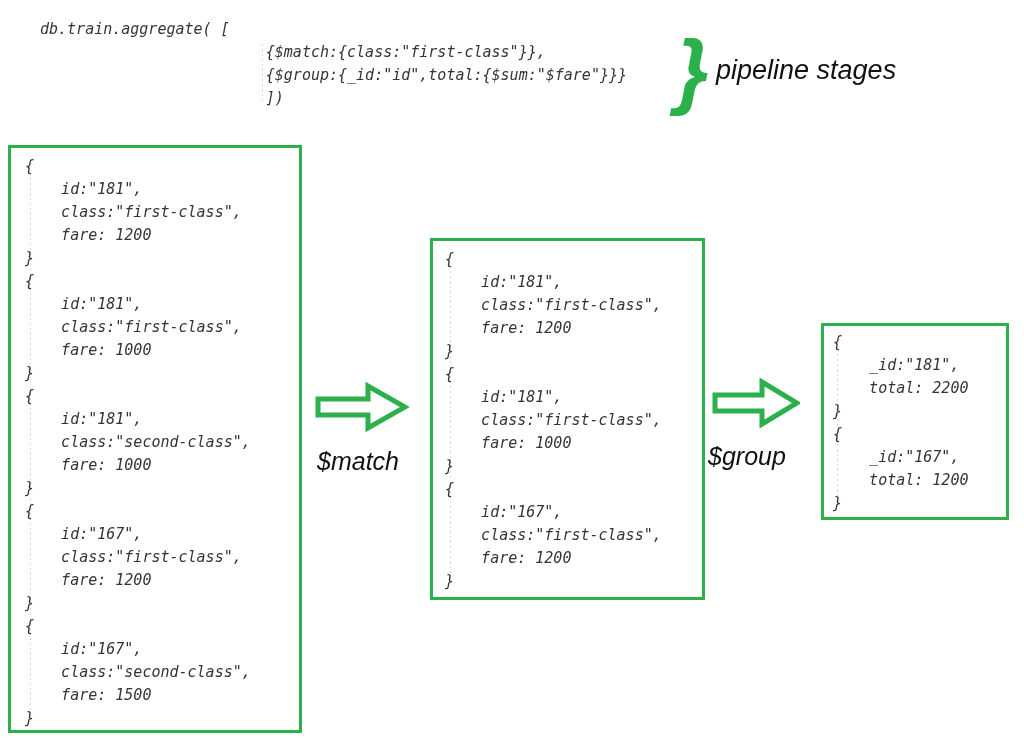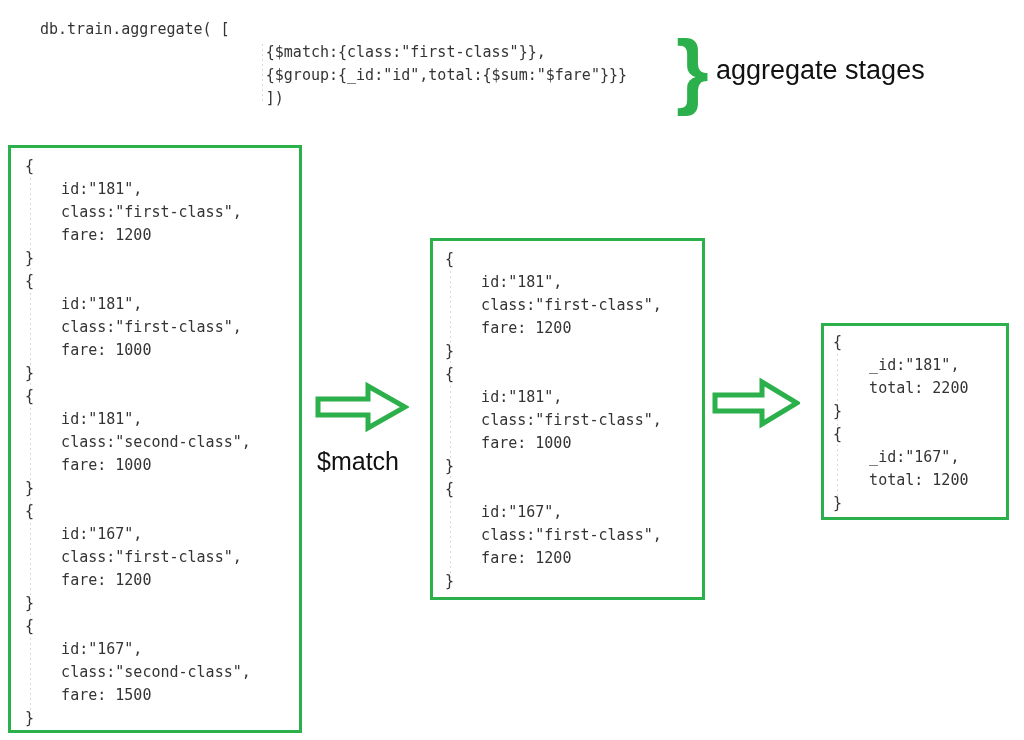--- a/index.html
+++ b/index.html
@@ -5,20 +5,21 @@
   :root { --green: #2cb04b; --code-color: #343434; --label-color: #111111; }
   * { box-sizing: border-box; }
   html, body { margin: 0; padding: 0; background: #ffffff; }
   .canvas {
     position: relative;
     width: 1024px;
     height: 740px;
     background: #ffffff;
     overflow: hidden;
     font-family: "DejaVu Sans Mono", "Liberation Mono", monospace;
+    font-style: italic;
   }
   pre.mono {
     margin: 0;
     font-family: "DejaVu Sans Mono", "Liberation Mono", monospace;
     font-size: 15px;
     line-height: 23px;
     color: var(--code-color);
     white-space: pre;
   }
   .code-block { position: absolute; left: 40px; top: 18px; }
@@ -78,21 +79,21 @@
 
 <div class="canvas">
 
   <pre class="mono code-block">db.train.aggregate( [
                          {$match:{class:"first-class"}},
                          {$group:{_id:"id",total:{$sum:"$fare"}}}
                          ])</pre>
   <div class="indent-guide guide-code"></div>
 
   <div class="brace">}</div>
-  <div class="pipeline-label">aggregate stages</div>
+  <div class="pipeline-label">pipeline stages</div>
 
   <div class="doc-box box-input">
     <div class="indent-guide guide-input"></div>
     <pre class="mono">{
     id:"181",
     class:"first-class",
     fare: 1200
 }
 {
     id:"181",
@@ -136,20 +137,21 @@
 {
     id:"167",
     class:"first-class",
     fare: 1200
 }</pre>
   </div>
 
   <svg class="stage-arrow arrow-group" width="88" height="52" viewBox="0 0 88 52">
     <polygon points="3,18 50,18 50,5 85,26 50,47 50,34 3,34" fill="#ffffff" stroke="var(--green)" stroke-width="5" stroke-linejoin="miter"></polygon>
   </svg>
+  <div class="stage-label label-group">$group</div>
 
   <div class="doc-box box-grouped">
     <div class="indent-guide guide-grouped"></div>
     <pre class="mono">{
     _id:"181",
     total: 2200
 }
 {
     _id:"167",
     total: 1200

